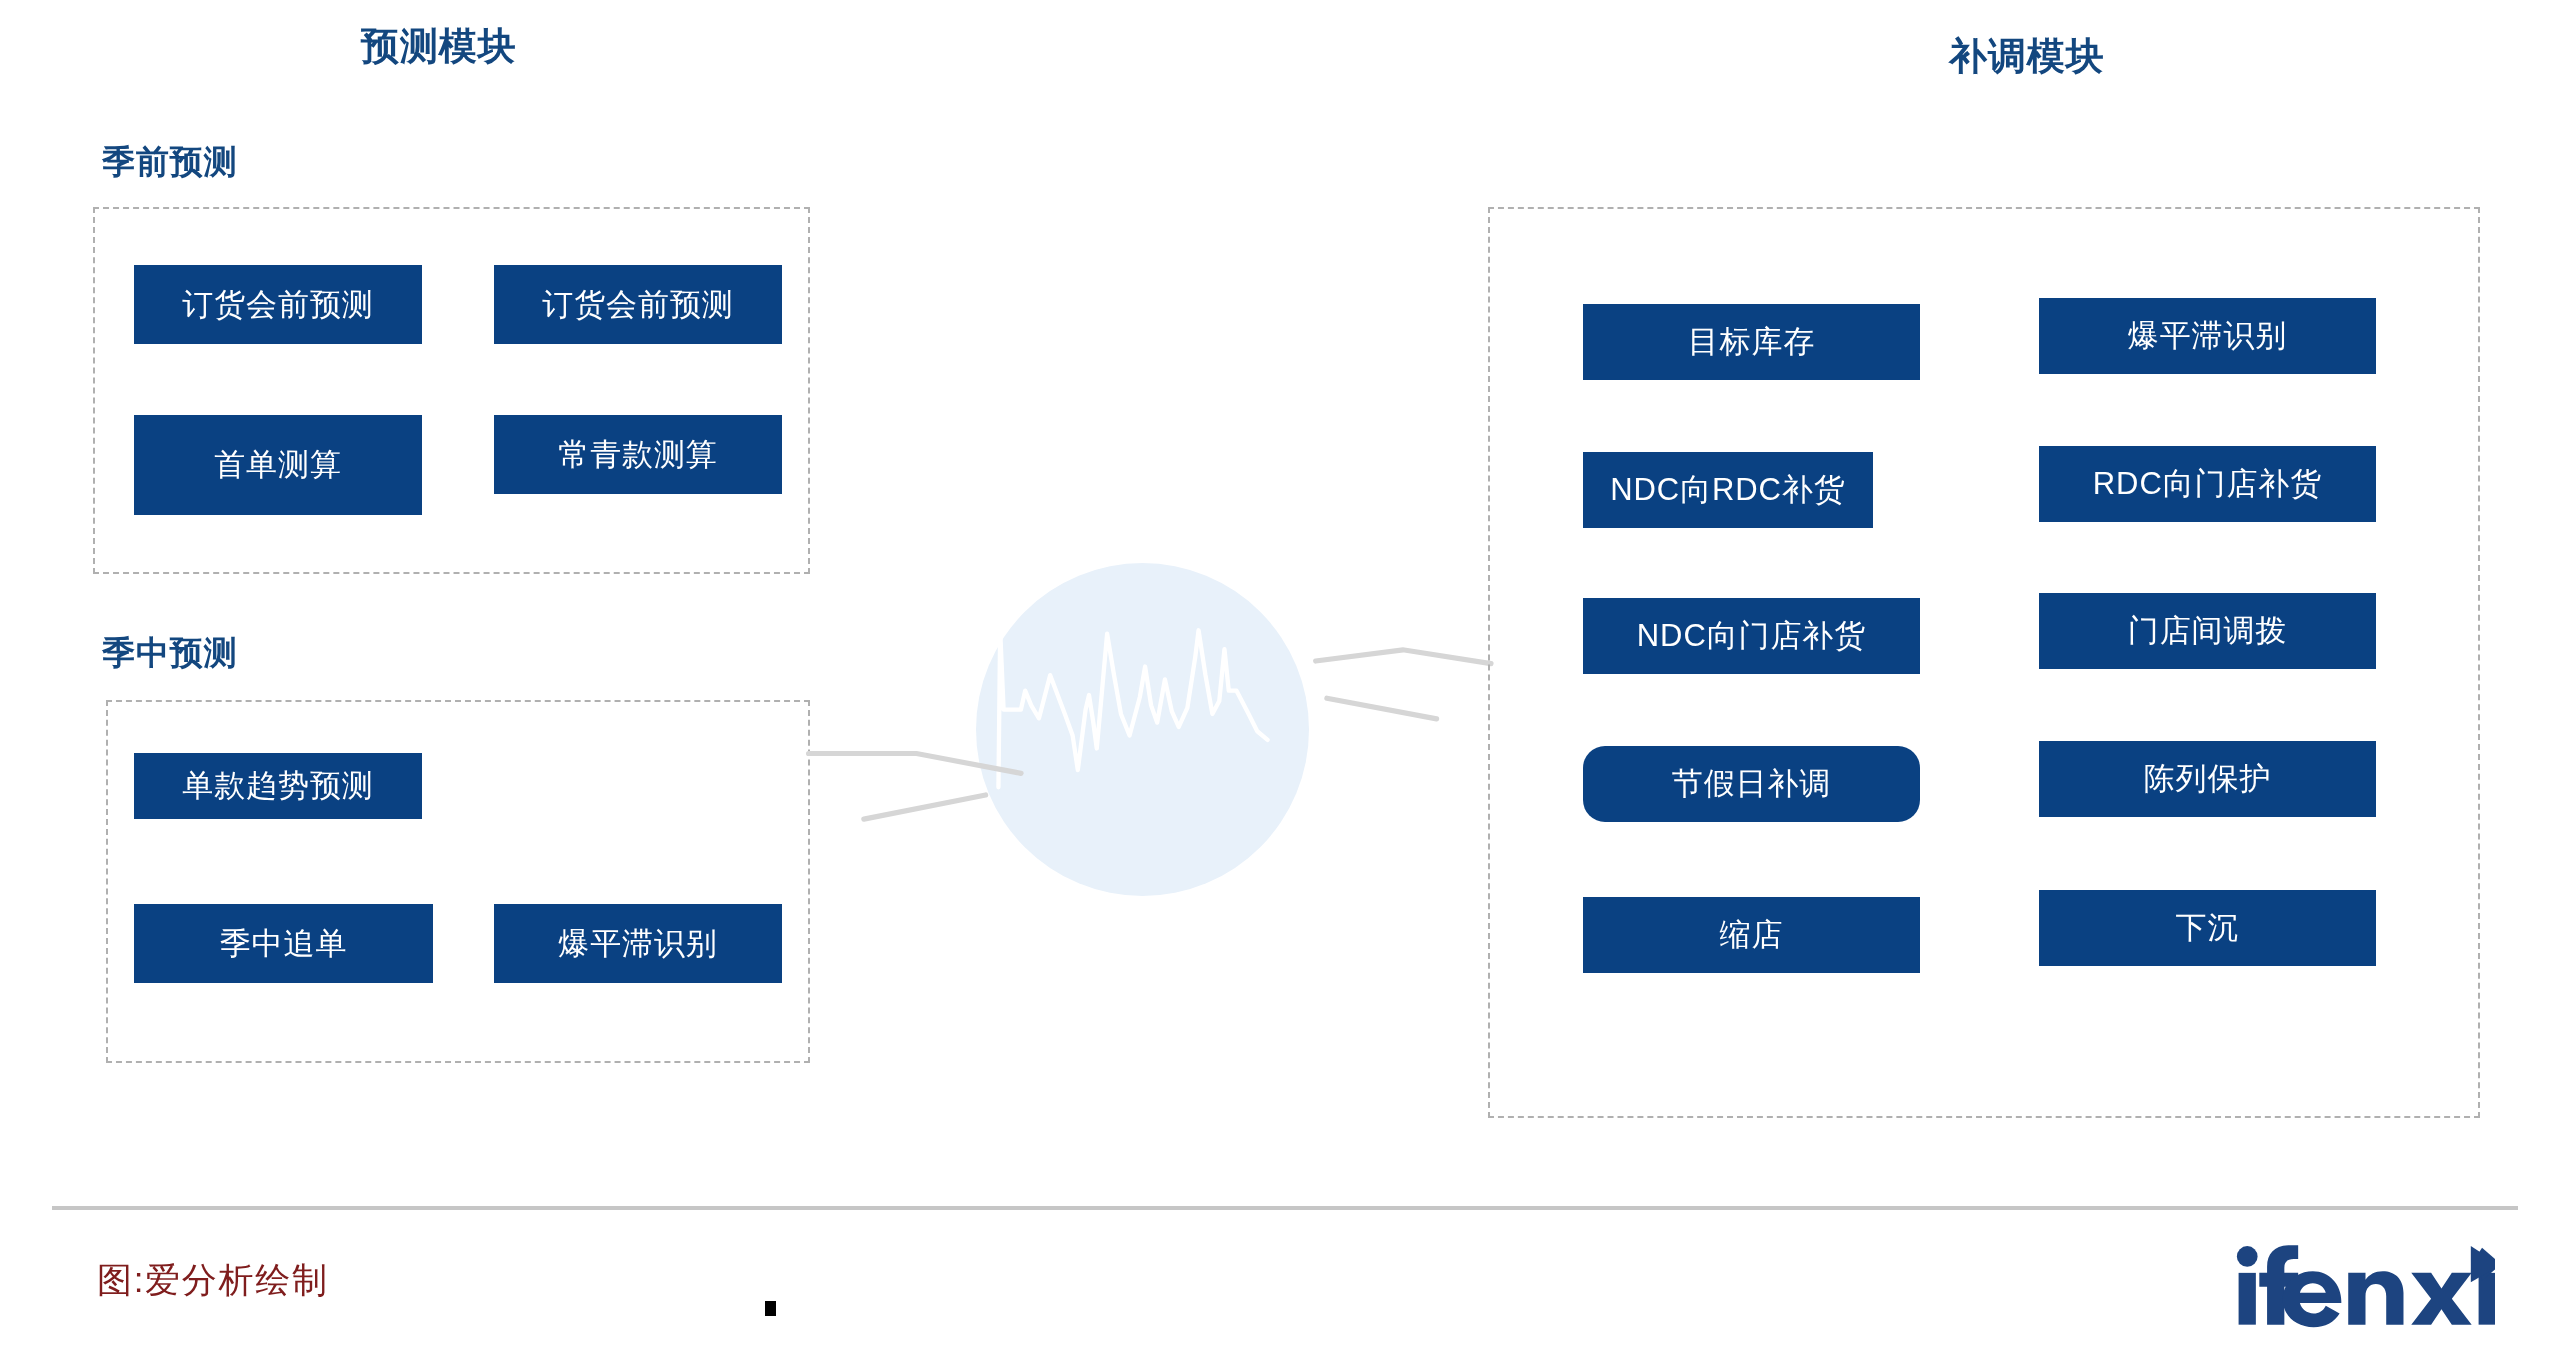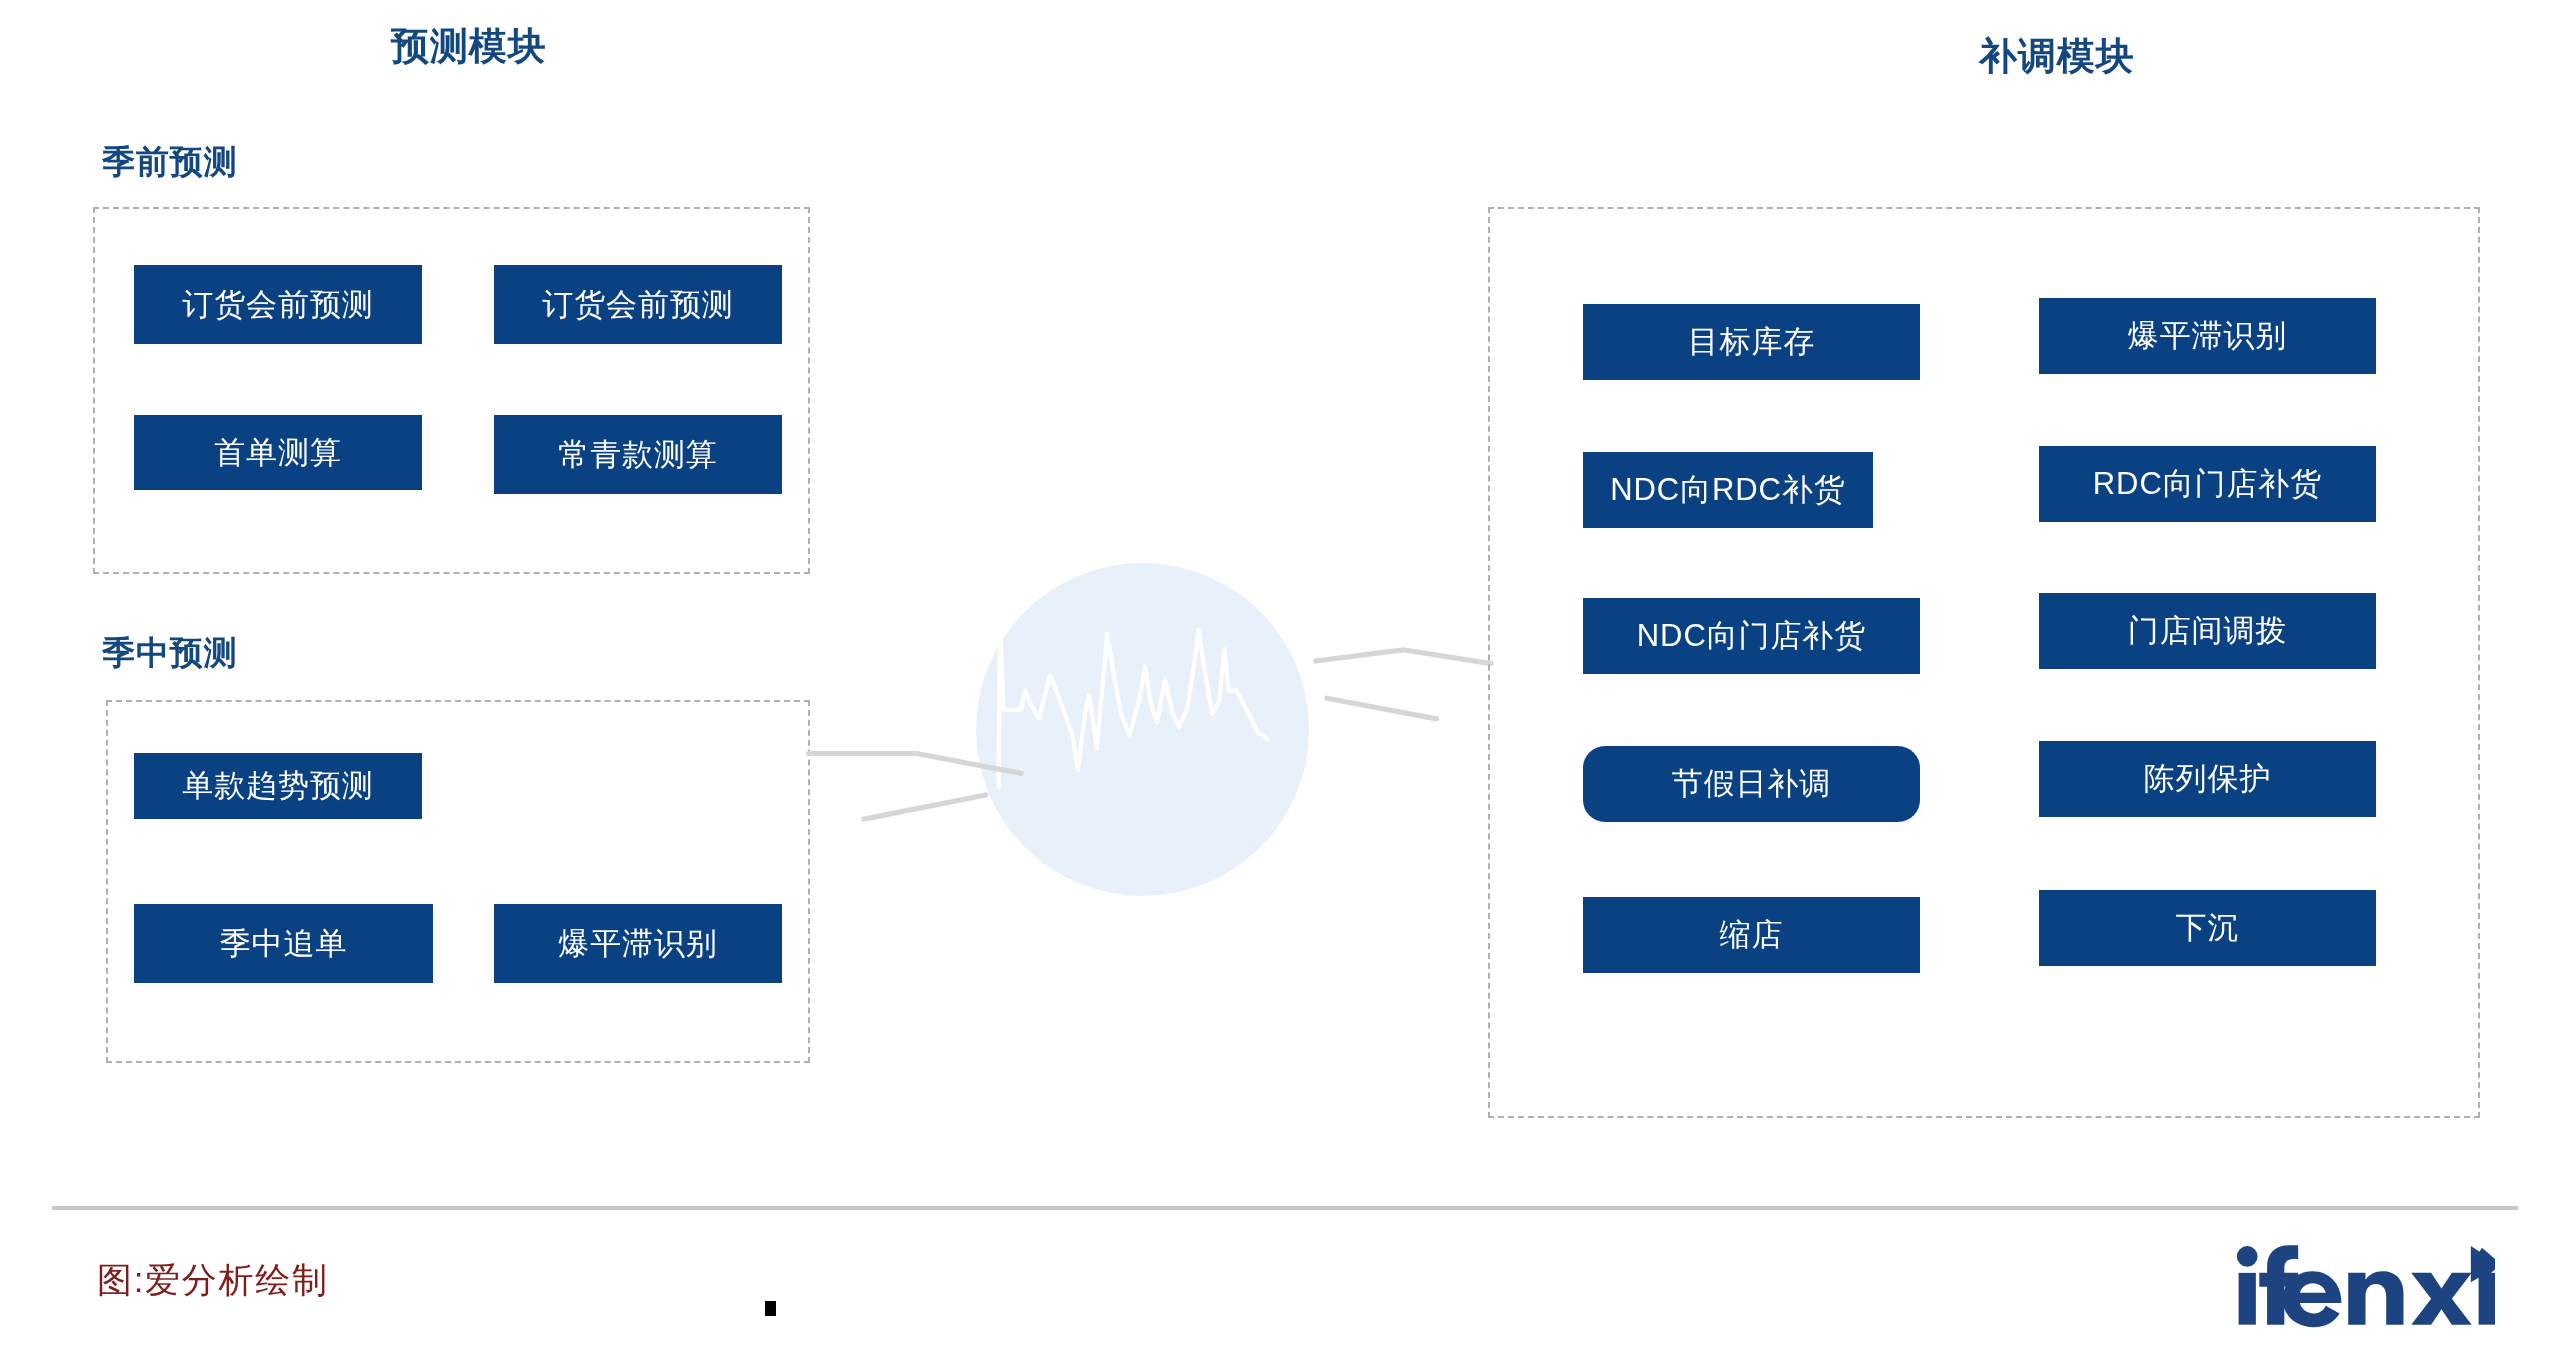--- a/index.html
+++ b/index.html
@@ -19,21 +19,20 @@
   }
 
   
   .module-title {
     position: absolute;
     font-size: 38px;
     font-weight: bold;
     color: #13477f;
     letter-spacing: 0.9px;
     white-space: nowrap;
-    margin-left: 30px;
   }
   .section-title {
     position: absolute;
     font-size: 33px;
     font-weight: bold;
     color: #13477f;
     letter-spacing: 0.9px;
     white-space: nowrap;
   }
 
@@ -130,21 +129,21 @@
 
   <div class="module-title" style="left:361px; top:21px;">预测模块</div>
 
   <div class="section-title" style="left:102px; top:140px;">季前预测</div>
 
   <div class="dashed-group" style="left:93px; top:207px; width:717px; height:367px;">
   </div>
 
   <div class="node-box" style="left:134px; top:265px; width:288px; height:79px;">订货会前预测</div>
   <div class="node-box" style="left:494px; top:265px; width:288px; height:79px;">订货会前预测</div>
-  <div class="node-box" style="left:134px; top:415px; width:288px; height:75px;">首单测算</div>
+  <div class="node-box" style="left:134px; top:415px; width:288px; height:100px;">首单测算</div>
   <div class="node-box" style="left:494px; top:415px; width:288px; height:79px;">常青款测算</div>
 
   <div class="section-title" style="left:102px; top:631px;">季中预测</div>
 
   <div class="dashed-group" style="left:106px; top:700px; width:704px; height:363px;">
   </div>
 
   <div class="node-box" style="left:134px; top:753px; width:288px; height:66px;">单款趋势预测</div>
   <div class="node-box" style="left:134px; top:904px; width:299px; height:79px;">季中追单</div>
   <div class="node-box" style="left:494px; top:904px; width:288px; height:79px;">爆平滞识别</div>

